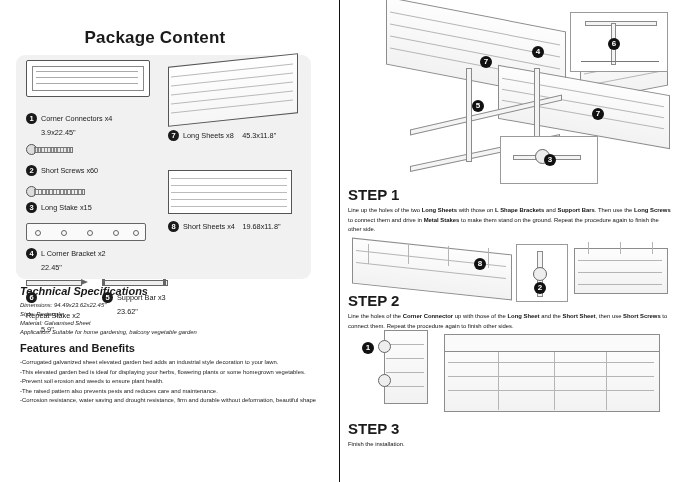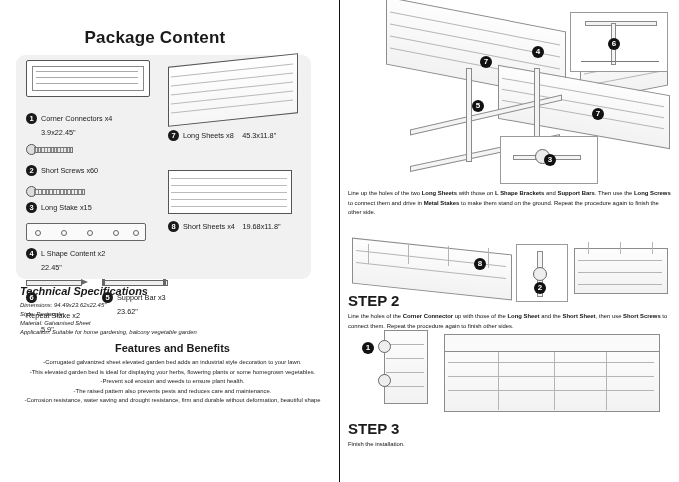--- a/index.html
+++ b/index.html
@@ -37,21 +37,21 @@
   .bar .cap{position:absolute;top:0;width:3px;height:6px;background:#666;}
   .longsheet{width:128px;height:58px;position:relative;}
   .longsheet .panel{position:absolute;left:0;top:0;width:128px;height:58px;border:1px solid #555;background:linear-gradient(180deg,#ffffff 0%,#f6f6f6 100%);transform:skewY(-6deg);}
   .longsheet .ln{position:absolute;left:3px;width:122px;height:1px;background:#b9b9b9;transform:skewY(-6deg);}
   .shortsheet{width:122px;height:42px;position:relative;}
   .shortsheet .panel{position:absolute;left:0;top:0;width:122px;height:42px;border:1px solid #555;background:#fff;}
   .shortsheet .ln{position:absolute;left:3px;width:116px;height:1px;background:#bbb;}
   h2.sec{font-size:11px;font-weight:bold;margin:0 0 4px 0;}
   .specs{position:absolute;left:20px;top:285px;width:300px;font-style:italic;}
   .specline{font-size:5.9px;line-height:9px;color:#222;}
-  .feat{position:absolute;left:20px;top:342px;width:305px;text-align:center;}
+  .feat{position:absolute;left:20px;top:342px;width:305px;}
   .featline{font-size:5.9px;line-height:9.5px;color:#222;}
   
   .right{position:absolute;left:340px;top:0;width:339px;height:482px;}
   .step-h{font-size:15px;font-weight:bold;margin:0;}
   .step-p{font-size:5.9px;line-height:9.5px;margin:3px 0 0 0;color:#111;}
   b.bold{font-weight:bold;}
   .cal{position:absolute;width:12px;height:12px;border-radius:50%;background:#111;color:#fff;font-size:8px;line-height:12px;text-align:center;font-weight:bold;}
   
   .fig1{position:absolute;left:8px;top:8px;width:323px;height:175px;}
   .slatpanel{position:absolute;border:1px solid #8c8c8c;background:linear-gradient(180deg,#fdfdfd,#f2f2f2);}
@@ -115,21 +115,21 @@
 
       <div class="item">
         <div class="lbrk">
           <div class="hole" style="left:8px"></div>
             <div class="hole" style="left:34px"></div>
           <div class="hole" style="left:60px"></div>
             <div class="hole" style="left:86px"></div>
             <div class="hole" style="left:106px"></div>
         </div>
         <div style="margin-top:3px">
-          <span class="num">4</span><span class="lbl">L Shape Content x2</span>
+          <span class="num">4</span><span class="lbl">L Corner Bracket x2</span>
         </div>
         <div class="sub">22.45"</div>
       </div>
 
       <div style="display:flex;gap:8px;margin-top:6px">
         <div>
           <div class="stake">
               <div class="body"></div>
               <div class="tip"></div>
             </div>
@@ -245,20 +245,21 @@
 
       <div class="cal" style="left:132px;top:48px;">7</div>
       <div class="cal" style="left:184px;top:38px;">4</div>
       <div class="cal" style="left:124px;top:92px;">5</div>
       <div class="cal" style="left:260px;top:30px;">6</div>
       <div class="cal" style="left:196px;top:146px;">3</div>
       <div class="cal" style="left:244px;top:100px;">7</div>
     </div>
 
     <div class="s1">
+      <h2 class="step-h">STEP 1</h2>
       <p class="step-p"><span>Line up the holes of the two </span><b class="bold">Long Sheets</b><span> with those on </span><b class="bold">L Shape Brackets</b><span> and </span><b class="bold">Support Bars</b><span>. Then use the </span><b class="bold">Long Screws</b><span> to connect them and drive in </span><b class="bold">Metal Stakes</b><span> to make them stand on the ground. Repeat the procedure again to finish the other side.</span></p>
     </div>
 
     <div class="fig2">
       <div class="slatpanel" style="left:4px;top:4px;width:158px;height:44px;transform:skewY(6deg);"></div>
       <div class="hline" style="left:8px;top:16px;width:150px;transform:skewY(6deg);"></div>
       <div class="hline" style="left:8px;top:28px;width:150px;transform:skewY(6deg);"></div>
       <div class="vline" style="left:20px;top:2px;height:20px;"></div>
       <div class="vline" style="left:60px;top:2px;height:20px;"></div>
       <div class="vline" style="left:100px;top:4px;height:20px;"></div>

